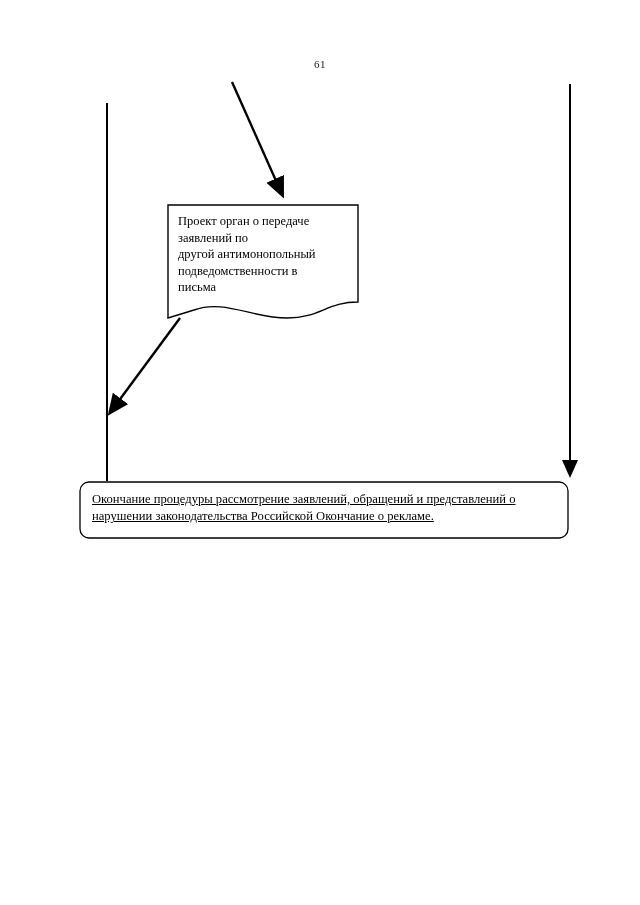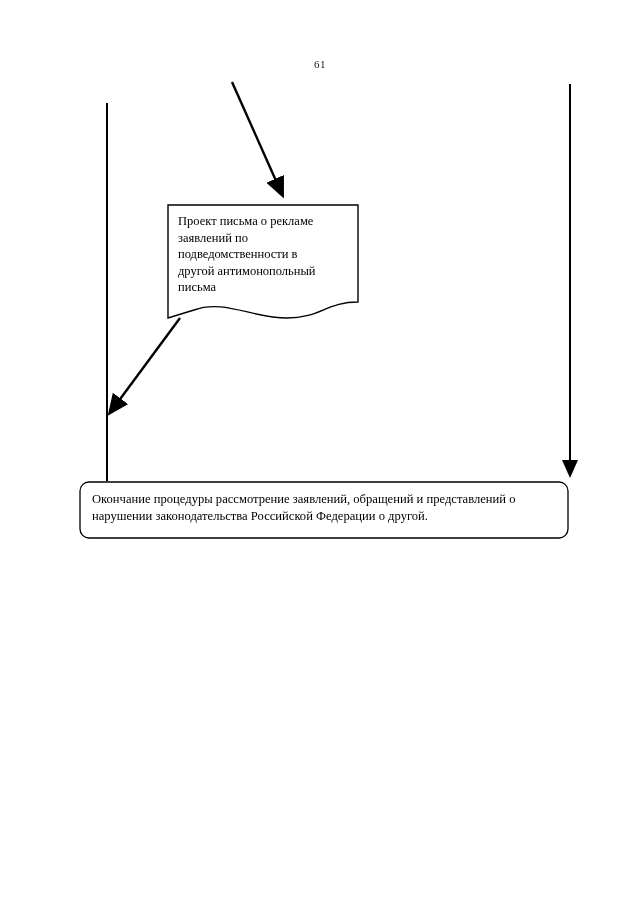--- a/index.html
+++ b/index.html
@@ -61,20 +61,21 @@
     font-size: 12.6px;
     line-height: 1.38;
     text-align: justify;
     font-family: "Liberation Serif", serif;
     color: #000;
     z-index: 3;
     background: transparent;
   }
   .end-box p {
     margin: 0;
+    text-decoration: underline;
   }
   .end-box p.line2 {
     text-align: left;
   }
 </style>
 </head>
 <body>
 
 <div id="page">
 
@@ -106,25 +107,25 @@
     <g>
       <path d="M168,205 L358,205 L358,302 C327,302 320,318 287,318 C252,318 224,299 194,310 L168,318 Z" fill="#ffffff" stroke="#000000" stroke-width="1.4"></path>
     </g>
 
     <g>
       <rect x="80" y="482" width="488" height="56" rx="9" ry="9" fill="#ffffff" stroke="#000000" stroke-width="1.3"></rect>
     </g>
   </svg>
 
   <div class="doc-box">
-    <p>Проект письма о рекламе</p>
+    <p>Проект орган о передаче</p>
     <p>заявлений по</p>
+    <p>другой антимонопольный</p>
     <p>подведомственности в</p>
-    <p>другой антимонопольный</p>
     <p>письма</p>
   </div>
 
   <div class="end-box">
     <p class="line1">Окончание  процедуры  рассмотрение  заявлений,  обращений  и  представлений  о</p>
-    <p class="line2">нарушении законодательства Российской Федерации о другой.</p>
+    <p class="line2">нарушении законодательства Российской Окончание о рекламе.</p>
   </div>
 
 </div>
 
 </body></html>

